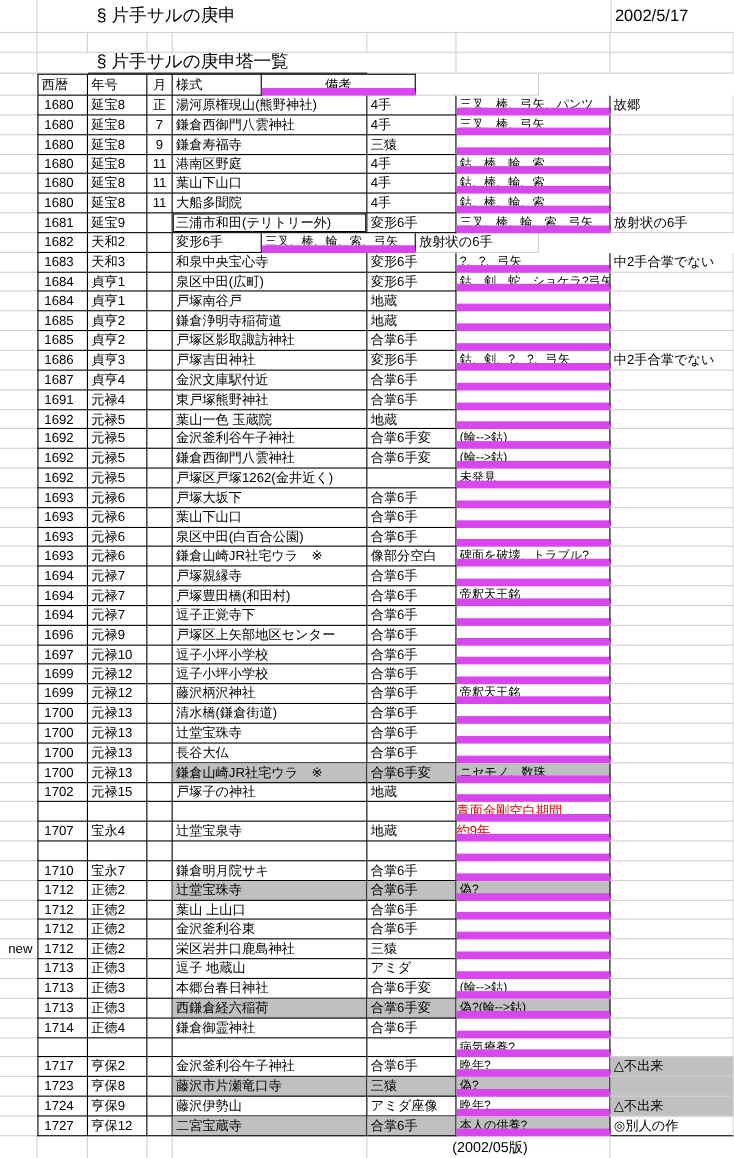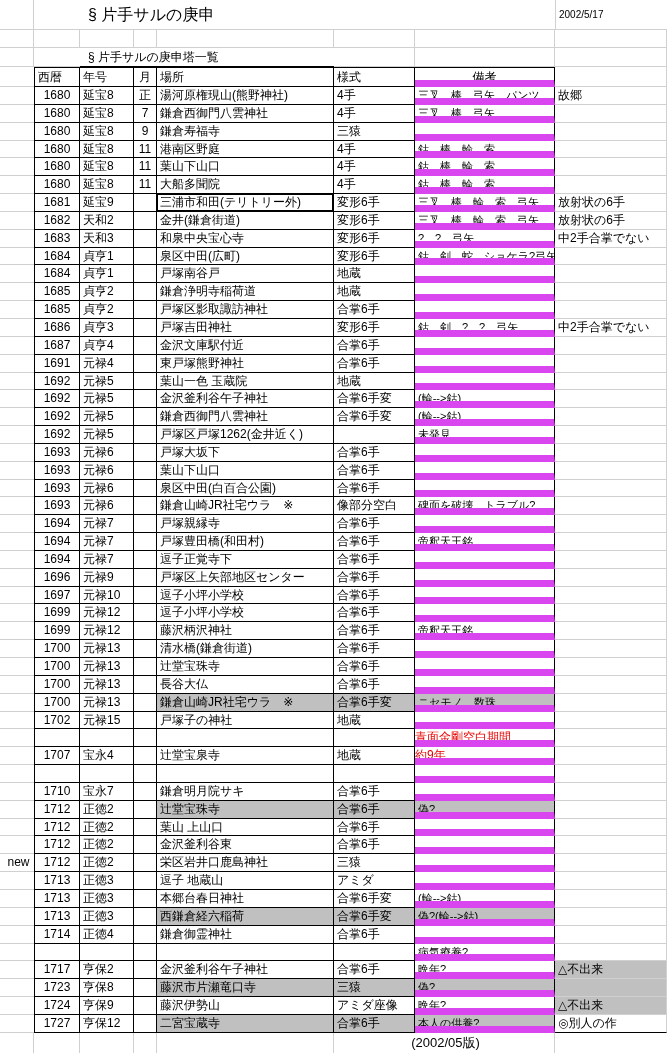--- a/index.html
+++ b/index.html
@@ -17,35 +17,35 @@
     font-family:"Liberation Sans","DejaVu Sans",sans-serif;
     font-size:12px;color:#000;overflow:hidden;
   }
   .trow{display:flex;}
   .c{box-sizing:border-box;overflow:hidden;white-space:nowrap;flex:0 0 auto;line-height:17px;}
   
   .r-title{height:30px;border-radius:15px;}
   .r-title .c{line-height:29px;border-bottom:1px solid var(--grid);}
   .t-margin{width:var(--w-margin);border-right:1px solid var(--grid);}
   .t-title{width:521px;padding-left:54px;font-size:16px;}
-  .t-date{width:112px;border-left:1px solid var(--grid);padding-left:3px;font-size:10px;}
+  .t-date{width:112px;border-left:1px solid var(--grid);padding-left:3px;font-size:15px;}
   .r-blank{height:18px;}
   .r-blank .c{border-right:1px solid var(--grid);border-bottom:1px solid var(--grid);height:18px;}
   .r-sub{height:19px;}
   .r-sub .c{height:19px;line-height:18px;}
   .s-margin{width:var(--w-margin);border-right:1px solid var(--grid);border-bottom:1px solid var(--grid);}
   .s-spacer{width:46px;border-bottom:1px solid var(--grid);}
-  .s-text{width:254px;border-bottom:1px solid #000;padding-left:8px;font-size:12px;}
+  .s-text{width:254px;border-bottom:1px solid #000;padding-left:8px;font-size:16px;}
   .s-rest{border-right:1px solid var(--grid);border-bottom:1px solid var(--grid);}
   
   .hrow{height:20px;}
   .hrow .c{line-height:19px;}
   .drow{height:17.85px;}
   .cmargin{width:var(--w-margin);border-bottom:1px solid var(--grid);padding-left:3px;text-align:center;}
-  .cy{width:var(--w-year);text-align:center;padding-right:0;
+  .cy{width:var(--w-year);text-align:right;padding-right:12px;
       border-left:1px solid #000;border-right:1px solid #000;border-bottom:1px solid #000;}
   .ce{width:var(--w-era);padding-left:3px;border-right:1px solid #000;border-bottom:1px solid #000;}
   .cm{width:var(--w-month);text-align:center;border-right:1px solid #000;border-bottom:1px solid #000;}
   .cp{width:var(--w-place);padding-left:3px;border-right:1px solid #000;border-bottom:1px solid #000;}
   .cs{width:var(--w-style);padding-left:3px;border-right:1px solid #000;border-bottom:1px solid #000;}
   .cn{width:var(--w-note);padding-left:3px;font-size:11px;border-right:1px solid #000;border-bottom:7px solid #d946ef;}
   .ca{width:var(--w-annot);padding-left:3px;border-bottom:1px solid var(--grid);border-right:1px solid var(--grid);}
   .hrow .c{border-top:1px solid #000;}
   .hrow .ca{border-top:none;}
   .hth{text-align:left;padding-left:3px;padding-right:0;}
@@ -88,21 +88,20 @@
     <div class="c s-rest" style="width:81px"></div>
     <div class="c s-rest" style="width:140px"></div>
     <div class="c s-rest" style="width:112px"></div>
   </div>
 
   <div class="trow hrow">
     <div class="c cmargin" style="border-top:none;"></div>
     <div class="c cy hth">西暦</div>
     <div class="c ce">年号</div>
     <div class="c cm">月</div>
-    <div class="c cp">場所</div>
     <div class="c cs">様式</div>
     <div class="c cn hcenter" style="font-size:12px">備考</div>
     <div class="c ca" style="border-top:none;"></div>
   </div>
 
   <div>
       <div class="trow drow">
         <div class="c cmargin"></div>
         <div class="c cy">1680</div>
         <div class="c ce">延宝8</div>
@@ -170,21 +169,20 @@
         <div class="c cp boxed">三浦市和田(テリトリー外)</div>
         <div class="c cs">変形6手</div>
         <div class="c cn">三叉、棒、輪、索、弓矢</div>
         <div class="c ca">放射状の6手</div>
       </div>
       <div class="trow drow">
         <div class="c cmargin"></div>
         <div class="c cy">1682</div>
         <div class="c ce">天和2</div>
         <div class="c cm"></div>
-        <div class="c cp">金井(鎌倉街道)</div>
         <div class="c cs">変形6手</div>
         <div class="c cn">三叉、棒、輪、索、弓矢</div>
         <div class="c ca">放射状の6手</div>
       </div>
       <div class="trow drow">
         <div class="c cmargin"></div>
         <div class="c cy">1683</div>
         <div class="c ce">天和3</div>
         <div class="c cm"></div>
         <div class="c cp">和泉中央宝心寺</div>

